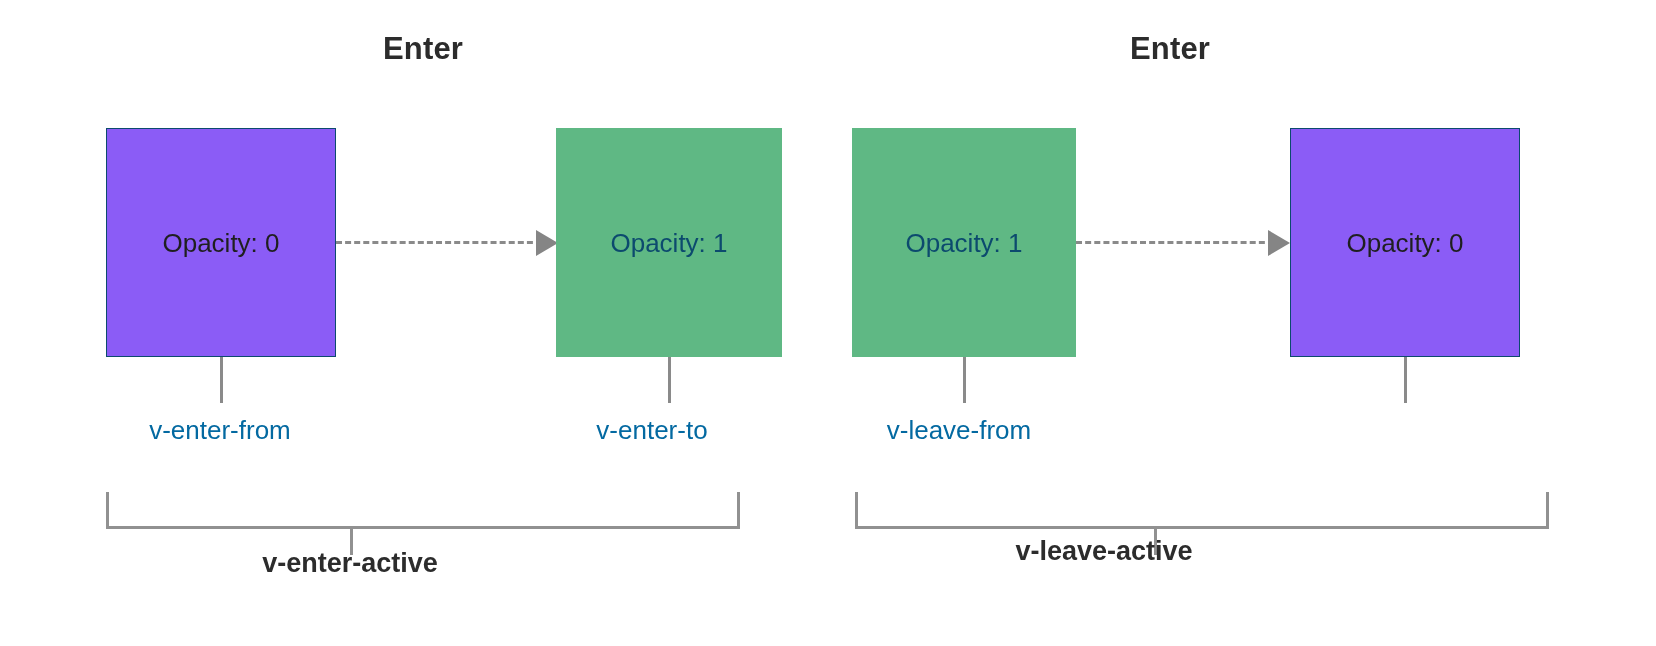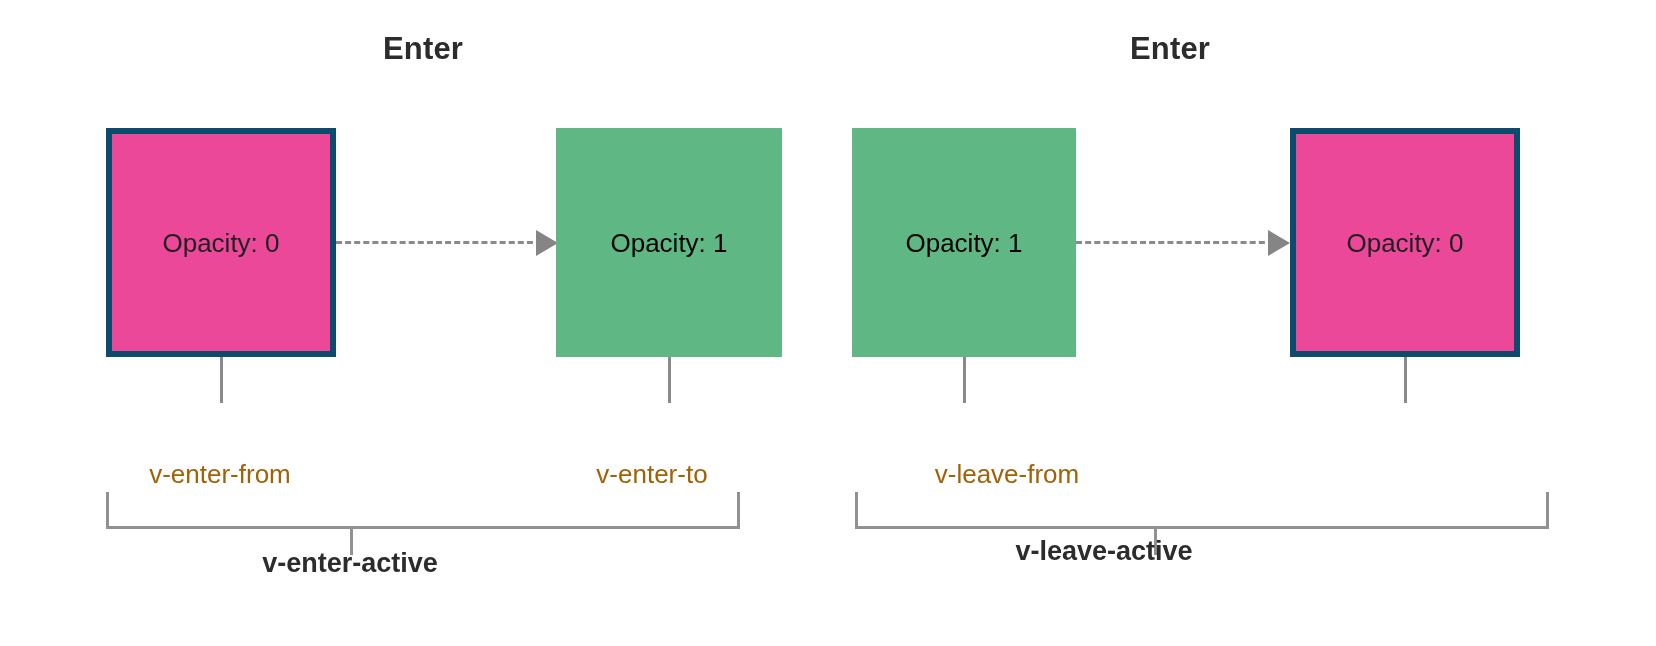--- a/index.html
+++ b/index.html
@@ -46,29 +46,29 @@
     display: flex;
     align-items: center;
     justify-content: center;
   }
   .state-box .box-label {
     font-size: 26px;
     line-height: 1;
     white-space: nowrap;
   }
   .state-box.light {
-    background: #ec4899;
-    border: 6px solid #0c4a6e;
+    background: #8b5cf6;
+    border: 1px solid #0c4a6e;
   }
   .state-box.light .box-label { color: #1f1f1f; }
   .state-box.solid {
     background: #5fb884;
     border: 0;
   }
-  .state-box.solid .box-label { color: #000000; }
+  .state-box.solid .box-label { color: #0c4a6e; }
 
   .box-ef { left: 106px; }
   .box-et { left: 556px; width: 226px; }
   .box-lf { left: 852px; width: 224px; }
   .box-lt { left: 1290px; }
 
   
   .arrow {
     position: absolute;
     top: 230px;
@@ -106,29 +106,28 @@
   .leader-ef { left: 220px; }
   .leader-et { left: 668px; }
   .leader-lf { left: 963px; }
   .leader-lt { left: 1404px; }
 
   
   .tick-label {
     position: absolute;
     top: 415px;
     font-size: 26px;
-    color: #a16207;
+    color: #0369a1;
     text-align: center;
     white-space: nowrap;
     width: 340px;
-    margin-top: 44px;
   }
   .lbl-ef { left: 50px; }
   .lbl-et { left: 482px; }
-  .lbl-lf { left: 837px; }
+  .lbl-lf { left: 789px; }
   .lbl-lt { left: 1234px; }
 
   
   .bracket {
     position: absolute;
     top: 492px;
     height: 37px;
   }
   .bracket .bracket-bar {
     position: absolute;

